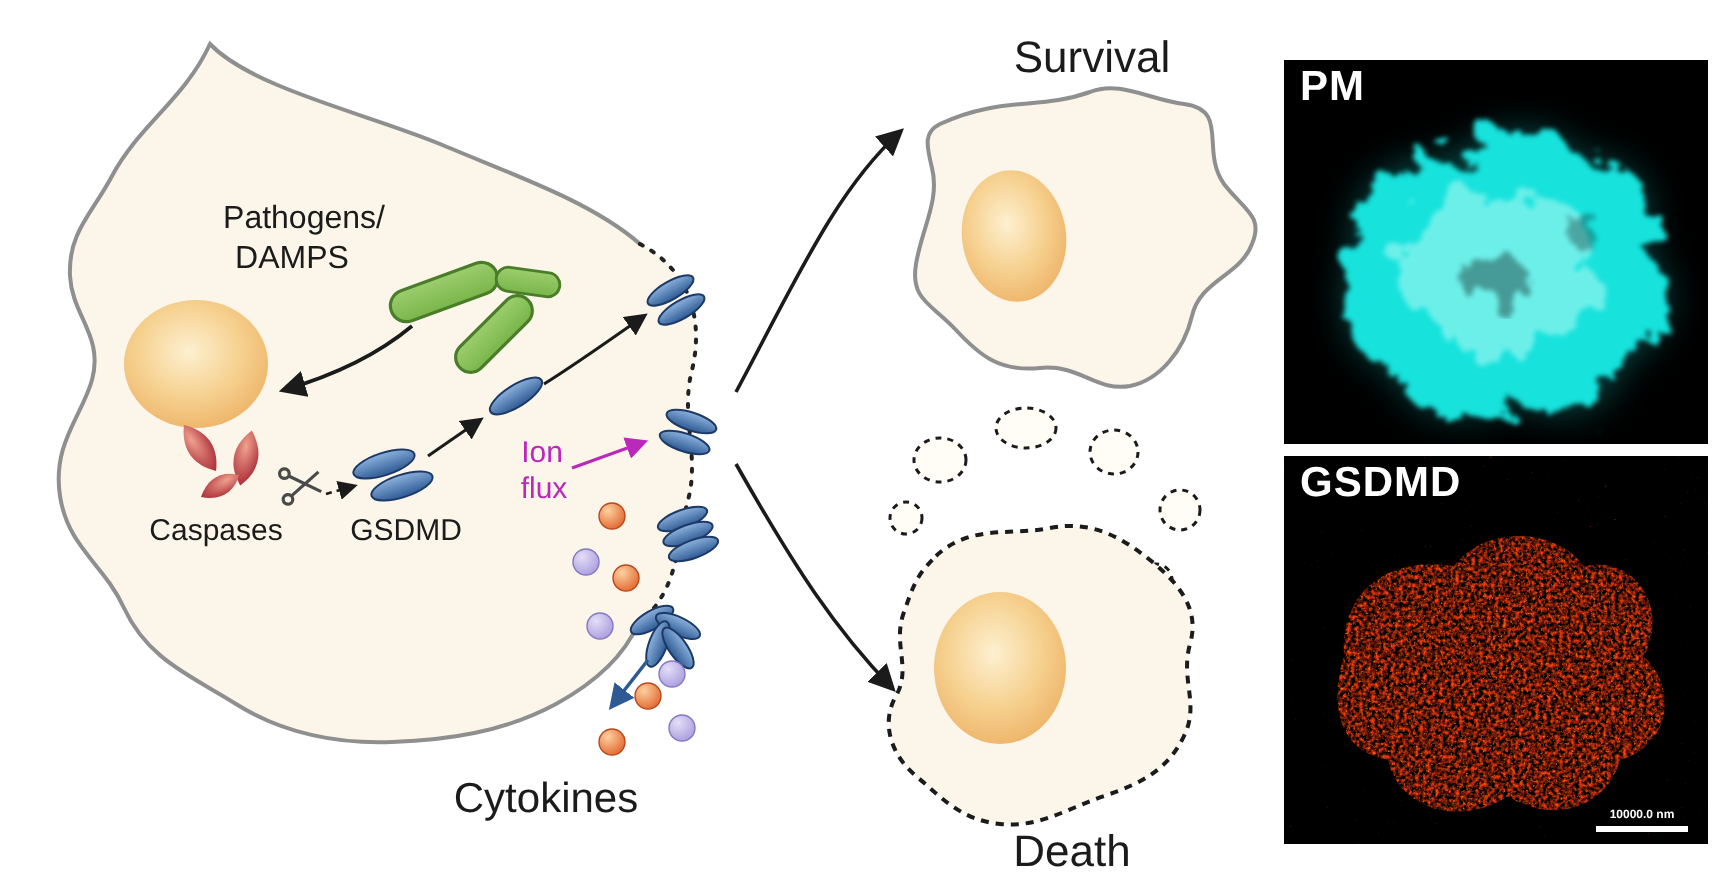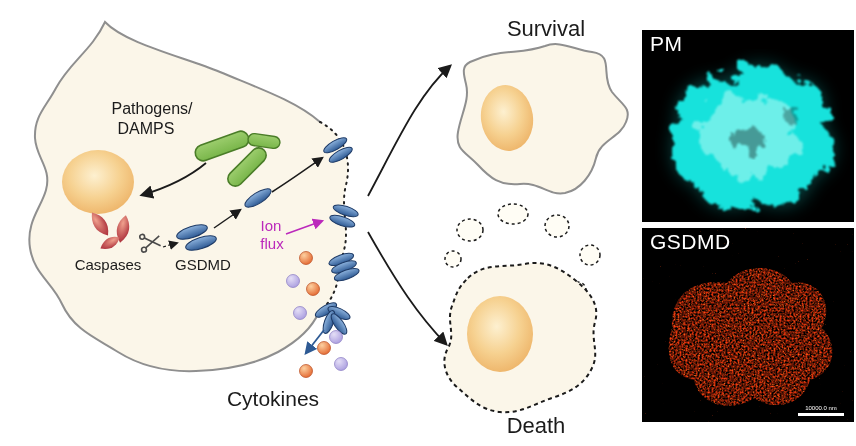--- a/index.html
+++ b/index.html
@@ -1,21 +1,21 @@
 <!DOCTYPE html>
 <html style="--cell_fill: #fbf6e9; --cell_stroke: #8f8f8f; --membrane_dot: #222222; --text_dark: #1b1b1b; --pathogen: #79b64a; --pathogen_dark: #4a7d28; --gsdmd_light: #8cb2dd; --gsdmd_dark: #2e5a94; --gsdmd_stroke: #1d3a66; --caspase_light: #f0a18e; --caspase_dark: #a3202f; --nucleus_light: #fdf0d0; --nucleus_mid: #f6d190; --nucleus_dark: #edb266; --ion_magenta: #bb29bb; --cytokine_orange: #e2622a; --cytokine_orange_light: #fcd0a0; --cytokine_purple: #a79ade; --cytokine_purple_light: #e4def6; --pm_cyan: #17e2dc; --gsdmd_red: #ff3a14;"><head>
 <meta charset="utf-8">
 <style>
   html,body{margin:0;padding:0;background:#fff;}
   .figure{position:relative;width:856px;height:446px;background:#ffffff;
           font-family:"Liberation Sans",sans-serif;overflow:hidden;}
   .diagram{position:absolute;left:0;top:0;}
   .micro-col{position:absolute;left:642px;top:30px;width:212px;display:flex;
              flex-direction:column;gap:6px;}
-  .panel{position:relative;width:212px;background:#404040;overflow:hidden;}
+  .panel{position:relative;width:212px;background:#404040;overflow:hidden;font-weight:bold;}
   .panel.pm{height:192px;}
   .panel.gsdmd{height:194px;}
   .panel-label{position:absolute;top:2px;left:8px;color:#ffffff;font-size:21px;
                letter-spacing:.5px;}
   .scalebar{position:absolute;right:10px;bottom:6px;display:flex;flex-direction:column;
             align-items:center;color:#fff;}
   .scalebar .txt{font-size:6px;line-height:7px;white-space:nowrap;}
   .scalebar .bar{width:46px;height:3px;background:#fff;margin-top:1px;}
   svg text{font-family:"Liberation Sans",sans-serif;}
 </style>

